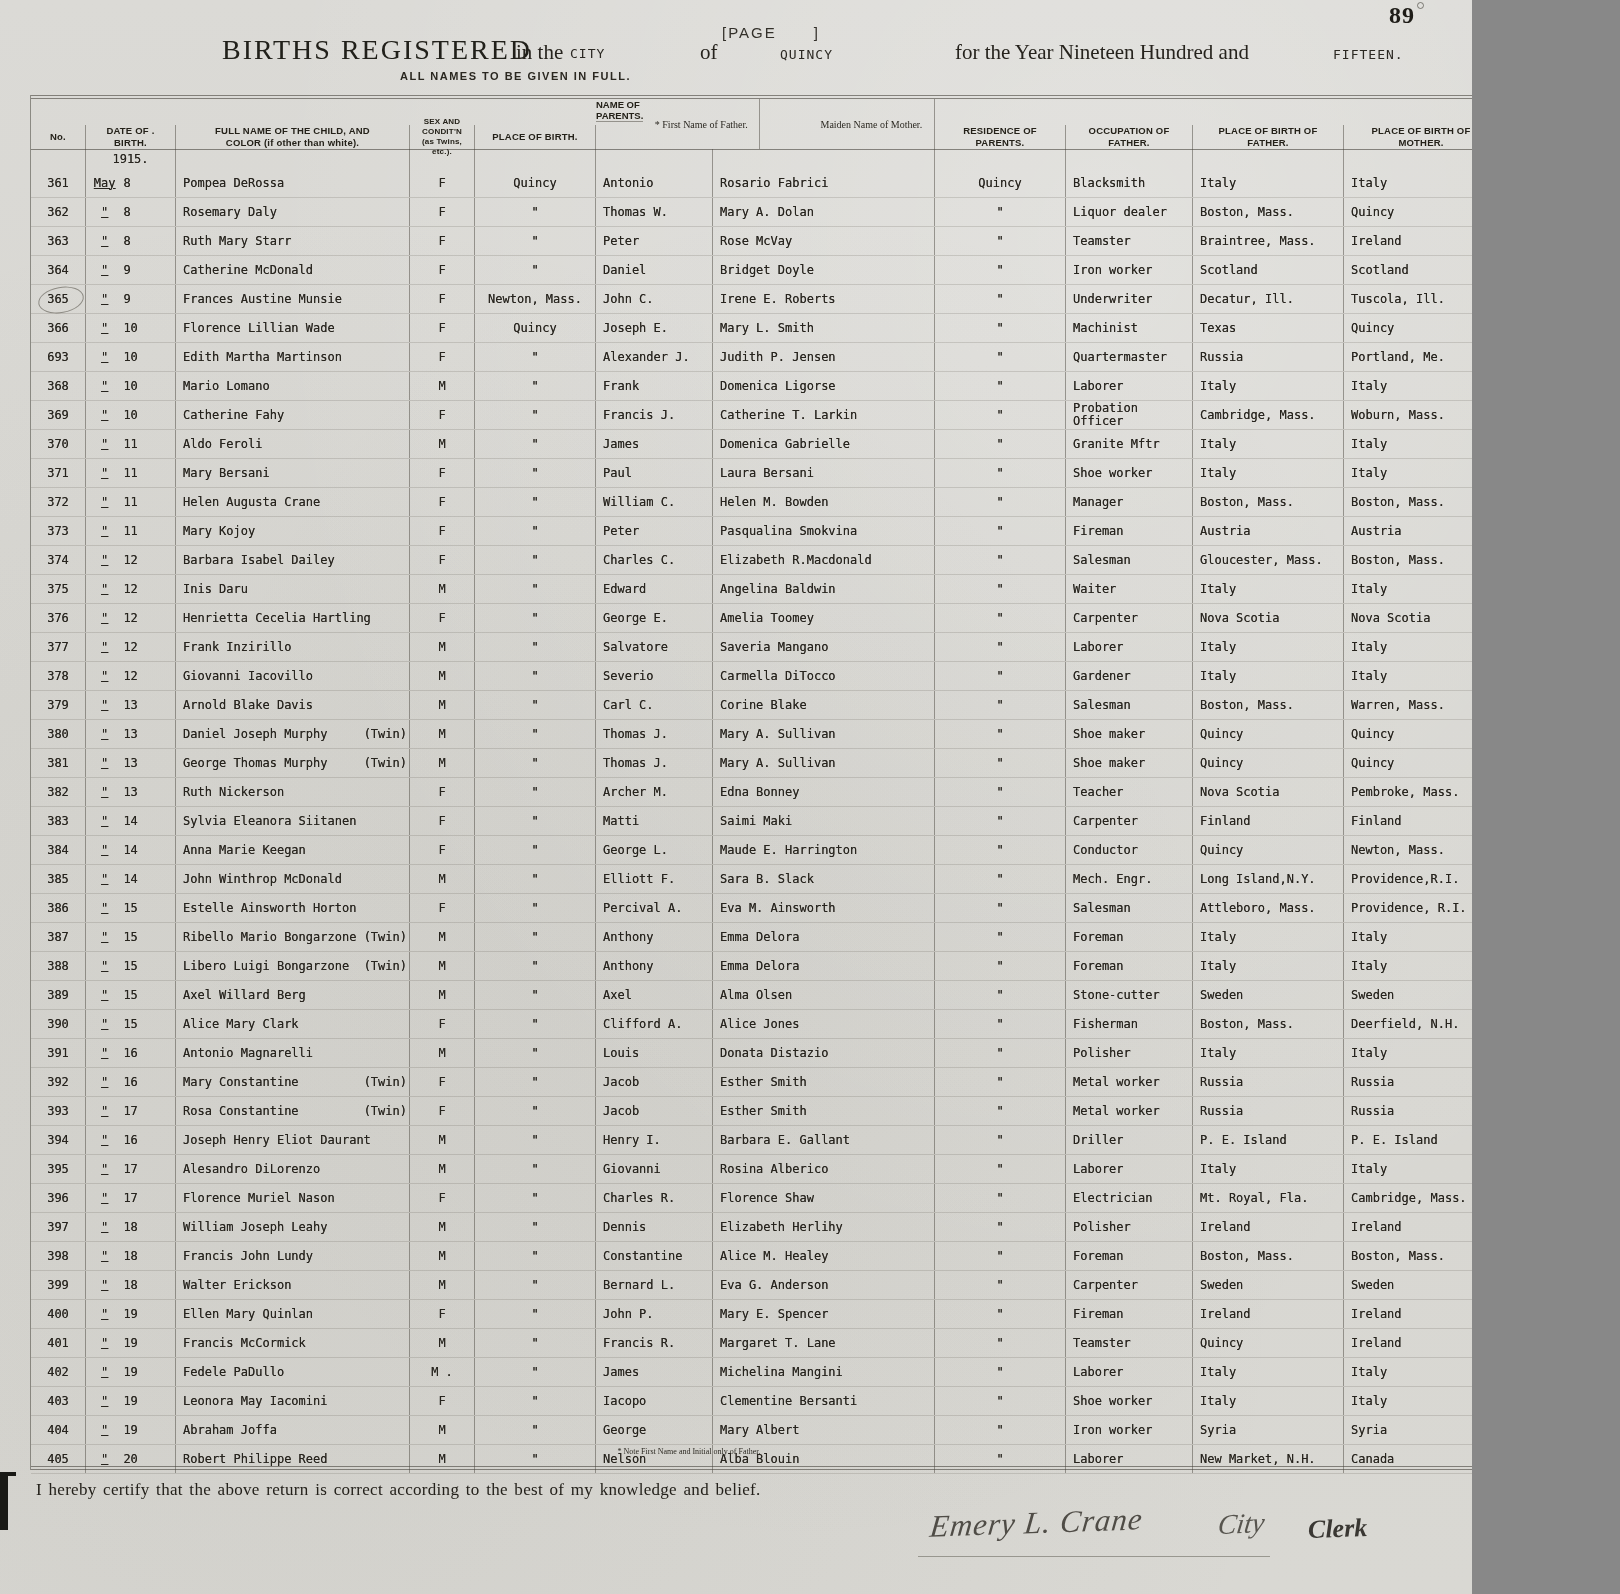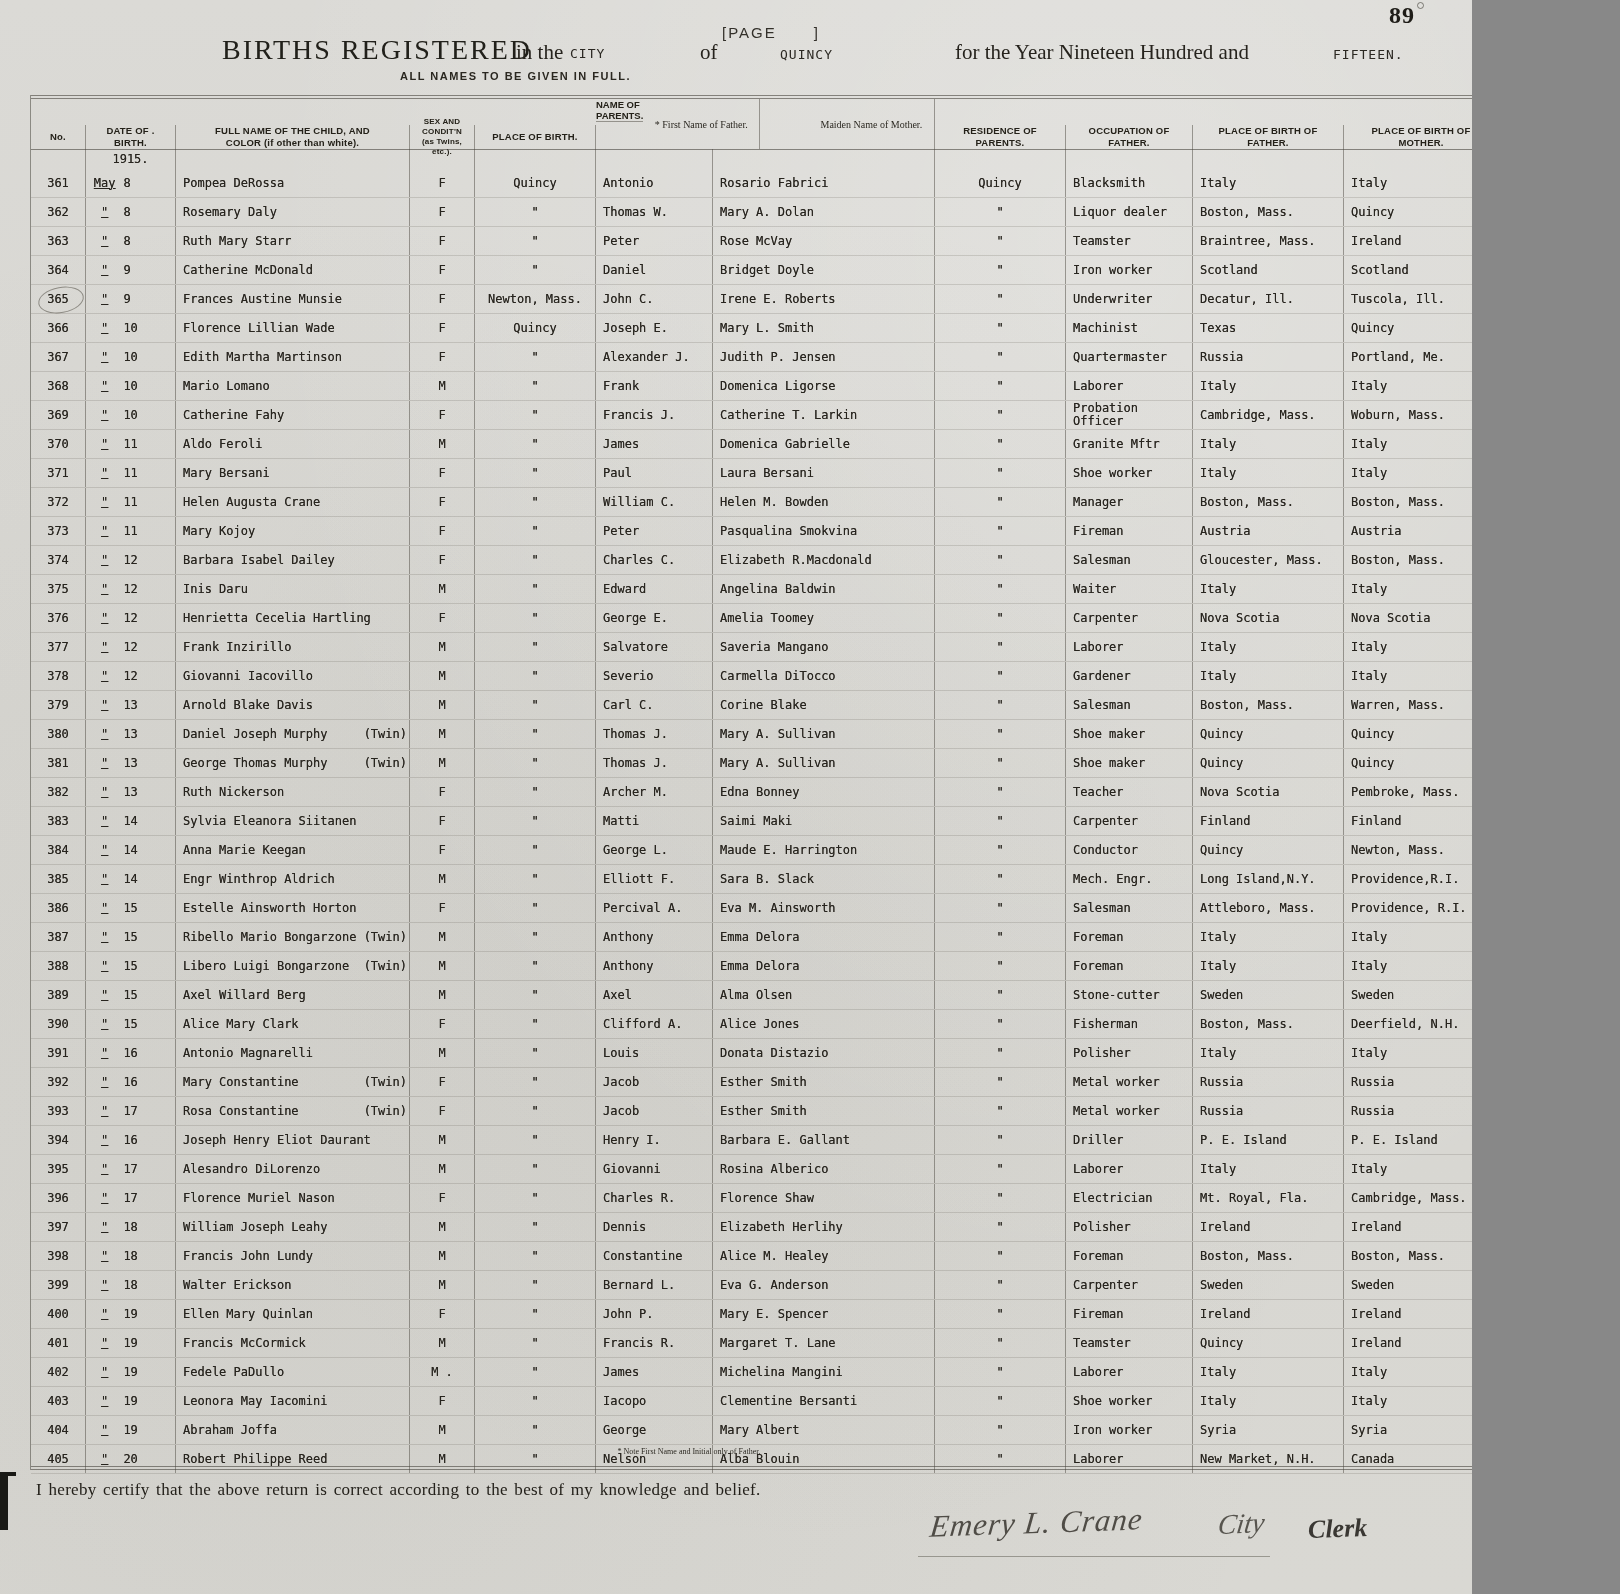--- a/index.html
+++ b/index.html
@@ -292,21 +292,21 @@
           <div class="c w9 pl">Texas</div>
           <div class="c w10 pl">Quincy</div>
           <div class="c w11">
             <span class="rm">"</span>
             <span class="rd">1</span>
           </div>
           <div class="c w12"></div>
         </div>
         <div class="drow">
           <div class="c w0 cc">
-            <span class="">367</span>
+            <span class="">693</span>
           </div>
           <div class="c w1">
             <span class="dm">"</span>
             <span class="dd">10</span>
           </div>
           <div class="c w2 pl">
             <span class="">Edith Martha Martinson</span>
           </div>
           <div class="c w3 cc">F</div>
           <div class="c w4 cc">"</div>
@@ -751,21 +751,21 @@
         </div>
         <div class="drow">
           <div class="c w0 cc">
             <span class="">385</span>
           </div>
           <div class="c w1">
             <span class="dm">"</span>
             <span class="dd">14</span>
           </div>
           <div class="c w2 pl">
-            <span class="">Engr  Winthrop Aldrich</span>
+            <span class="">John  Winthrop McDonald</span>
           </div>
           <div class="c w3 cc">M</div>
           <div class="c w4 cc">"</div>
           <div class="c w5 pl">Elliott F.</div>
           <div class="c w6 pl">Sara B. Slack</div>
           <div class="c w7 cc">"</div>
           <div class="c w8 pl" style="flex-wrap: wrap; align-content: center;">Mech. Engr.</div>
           <div class="c w9 pl">Long Island,N.Y.</div>
           <div class="c w10 pl">Providence,R.I.</div>
           <div class="c w11">

